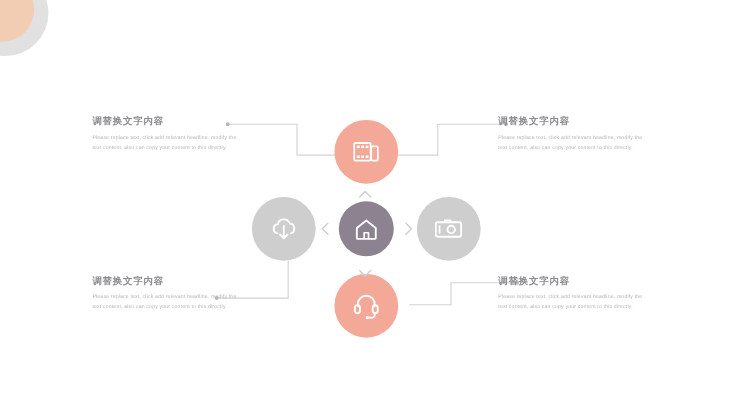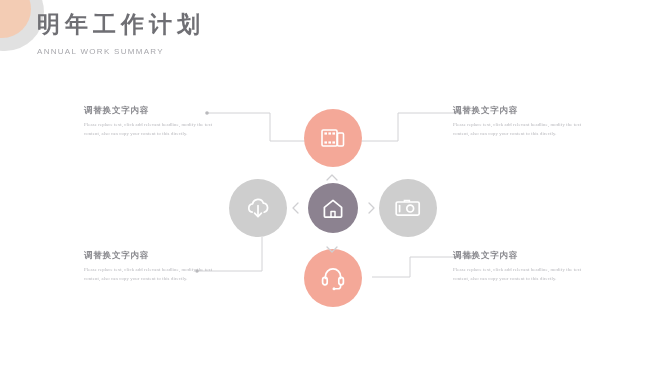--- a/index.html
+++ b/index.html
@@ -69,21 +69,20 @@
     top: 0;
     width: 668px;
     height: 376px;
     pointer-events: none;
   }
 
   
   .tblock {
     position: absolute;
     width: 135px;
-    font-family: Liberation Serif, serif;
   }
   .tblock h3 {
     margin: 0 0 5px 0;
     font-size: 8.6px;
     font-weight: 700;
     letter-spacing: .7px;
     color: #8b8b90;
     line-height: 1.2;
   }
   .tblock p {
@@ -125,24 +124,20 @@
   .chev-right { left: 367px; top: 201px; }
 </style>
 </head>
 <body>
 
 <div id="slide">
 
   <div class="deco-ring"></div>
   <div class="deco-inner"></div>
 
-  <div class="header">
-    <div class="title-cn">明年工作计划</div>
-    <div class="title-en">ANNUAL WORK SUMMARY</div>
-  </div>
 
   <svg class="connectors" viewBox="0 0 668 376" xmlns="http://www.w3.org/2000/svg">
     <g stroke="#d2d2d5" stroke-width="1" fill="none">
 
       <path d="M 207 113 L 270 113 L 270 141 L 306 141"></path>
 
       <path d="M 360 141 L 398 141 L 398 113 L 460 113"></path>
 
       <path d="M 262 237 L 262 271 L 197 271"></path>
 

